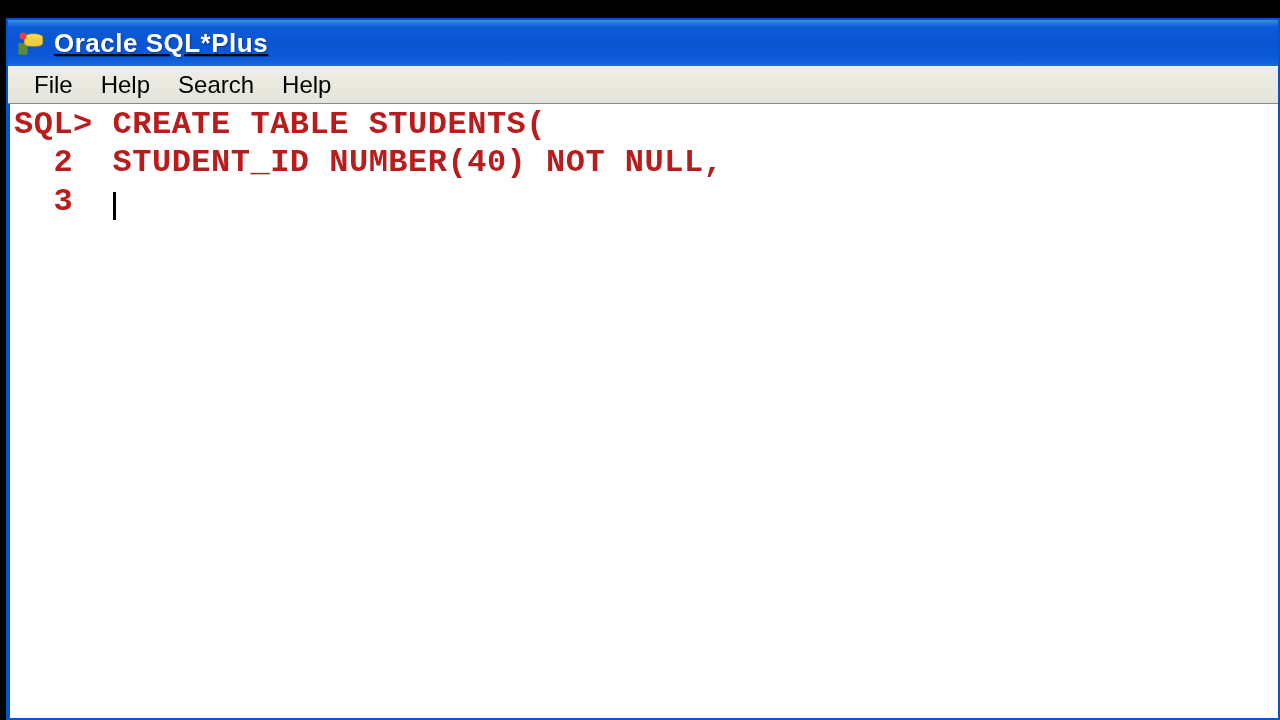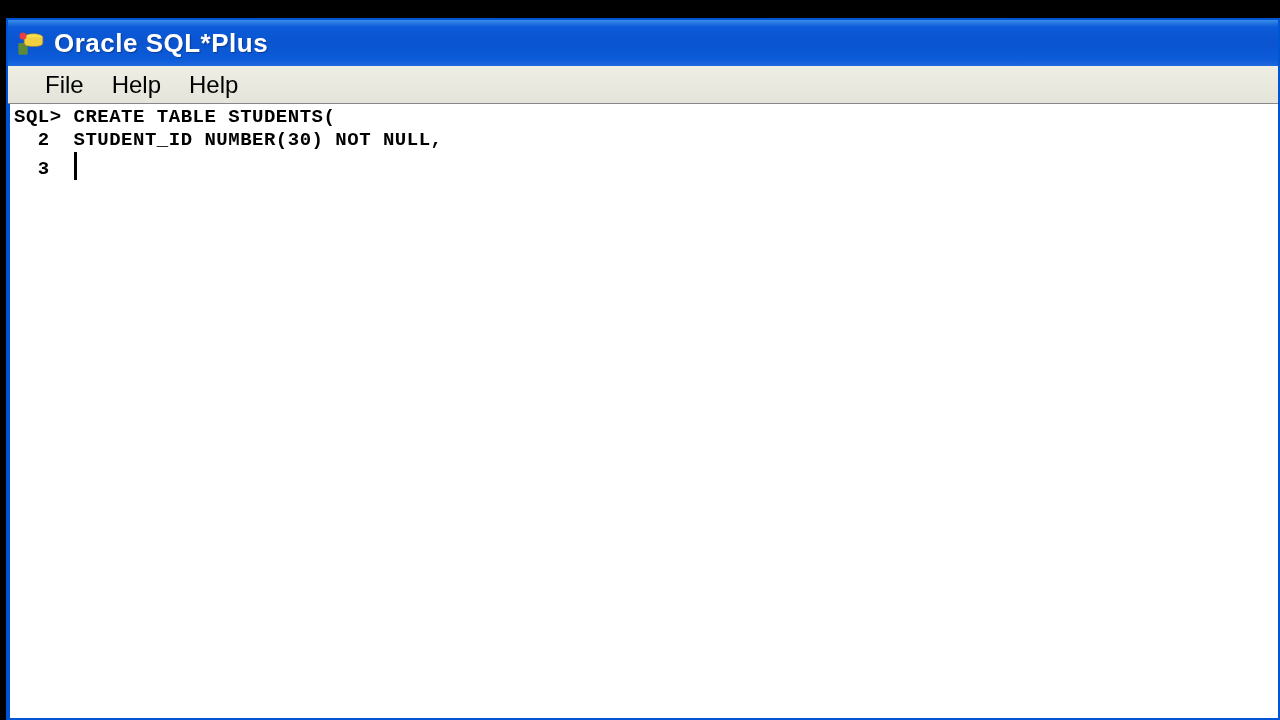--- a/index.html
+++ b/index.html
@@ -20,20 +20,21 @@
       display: flex;
       flex-direction: column;
       background: #fff;
     }
     .titlebar {
       height: 46px;
       background: linear-gradient(to bottom, #3b8de8 0%, #0c5bd9 15%, #0a54d0 50%, #0c5bd9 85%, #2068de 100%);
       display: flex;
       align-items: center;
       padding-left: 8px;
+      text-decoration: underline;
     }
     .app-icon {
       width: 28px;
       height: 28px;
       margin-right: 10px;
       display: flex;
       align-items: center;
       justify-content: center;
     }
     .title-text {
@@ -42,43 +43,43 @@
       font-weight: bold;
       text-shadow: 1px 1px 1px rgba(0,0,0,0.3);
       letter-spacing: 0.5px;
     }
     .menubar {
       background: linear-gradient(to bottom, #eeeee4 0%, #e4e4da 100%);
       border-bottom: 1px solid #888;
       display: flex;
       height: 38px;
       align-items: center;
-      padding-left: 23px;
+      padding-left: 12px;
       text-align: center;
     }
     .menu-item {
       font-size: 24px;
       color: #000;
       padding: 4px 14px;
       cursor: default;
       font-family: "Segoe UI", Arial, sans-serif;
     }
     .content {
       flex: 1;
       background: #fff;
       padding: 2px 4px;
       position: relative;
       border-left: 2px solid #0055d4;
     }
     .terminal-line {
       font-family: "Courier New", monospace;
-      font-size: 19px;
+      font-size: 32px;
       font-weight: bold;
       white-space: pre;
-      color: #000000;
+      color: #b91c1c;
       line-height: 1.2;
       letter-spacing: 0.5px;
     }
     .cursor {
       display: inline-block;
       width: 3px;
       height: 28px;
       background: #000;
       vertical-align: text-bottom;
       animation: blink 1s step-end infinite;
@@ -99,21 +100,22 @@
         <path d="M7 7 L7 12 Q7 15 15 15 Q23 15 23 12 L23 7" fill="#f0d040" stroke="#a08020" stroke-width="0.5"></path>
         <circle cx="6" cy="6" r="3" fill="#e84040"></circle>
       </svg>
     </span>
     <span class="title-text">Oracle SQL*Plus</span>
   </div>
 
   <div class="menubar">
     <span class="menu-item">File</span>
     <span class="menu-item">Help</span>
+    <span class="menu-item">Search</span>
     <span class="menu-item">Help</span>
   </div>
 
   <div class="content">
     <div class="terminal-line"><span>SQL&gt; </span><span>CREATE TABLE STUDENTS(</span></div>
-    <div class="terminal-line"><span>  2  </span><span>STUDENT_ID NUMBER(30) NOT NULL,</span></div>
+    <div class="terminal-line"><span>  2  </span><span>STUDENT_ID NUMBER(40) NOT NULL,</span></div>
     <div class="terminal-line"><span>  3  </span><span></span><span class="cursor"></span></div>
   </div>
 </div>
 
 </body></html>

